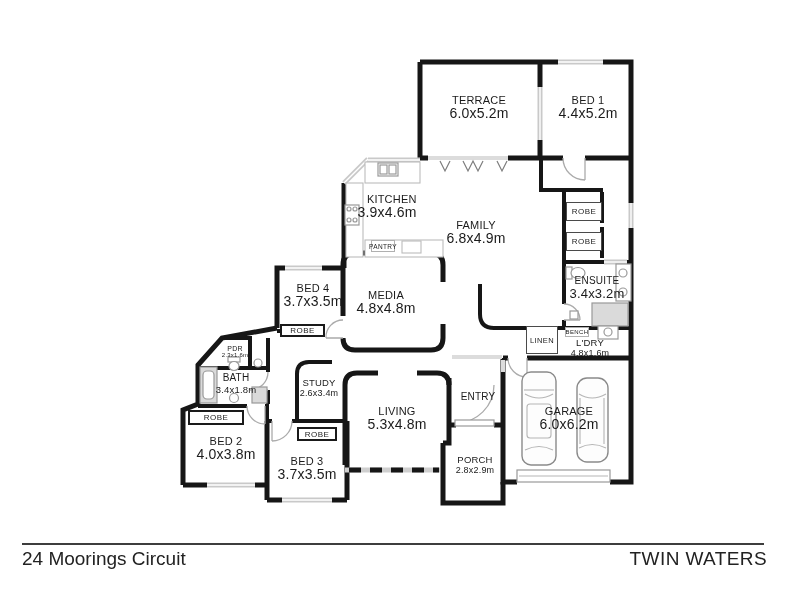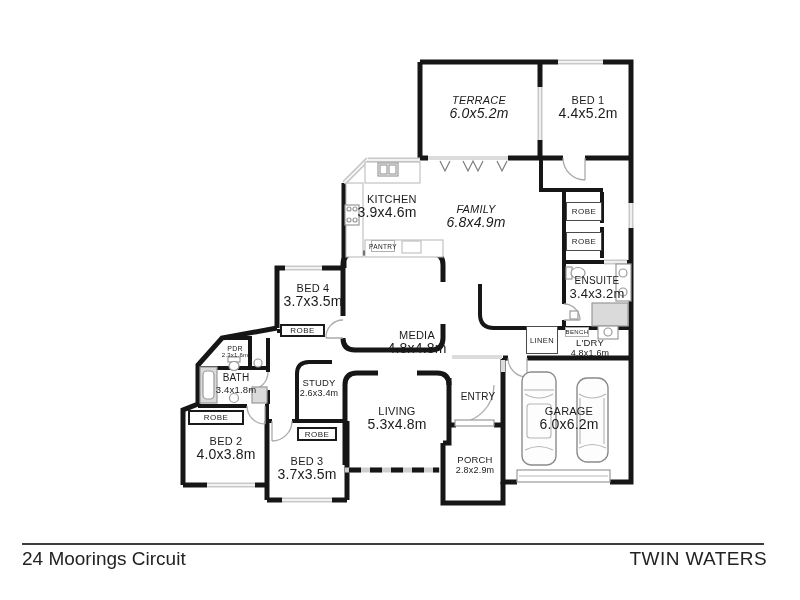--- a/index.html
+++ b/index.html
@@ -186,25 +186,25 @@
     <path class="carin" d="M525 450 Q539 443 553 450"></path>
   </g>
   <g>
     <rect class="car" x="577" y="378" width="31" height="84" rx="10"></rect>
     <path class="carin" d="M579 394 Q592 402 606 394"></path>
     <path class="carin" d="M579 448 Q592 441 606 448"></path>
     <path class="carin" d="M580 398 V444 M604 398 V444"></path>
   </g>
 </svg>
 
-<div class="rlabel" style="left:479px;top:107px;font-style:italic;"><span>TERRACE</span><span class="dims">6.0x5.2m</span></div>
+<div class="rlabel" style="left:479px;top:107px;"><span>TERRACE</span><span class="dims">6.0x5.2m</span></div>
 <div class="rlabel" style="left:588px;top:107px;"><span>BED 1</span><span class="dims">4.4x5.2m</span></div>
 <div class="rlabel" style="left:387px;top:206px;text-align:right;"><span>KITCHEN</span><span class="dims">3.9x4.6m</span></div>
-<div class="rlabel" style="left:476px;top:216px;font-style:italic;"><span>FAMILY</span><span class="dims">6.8x4.9m</span></div>
-<div class="rlabel" style="left:417px;top:302px;margin-top:40px;"><span>MEDIA</span><span class="dims">4.8x4.8m</span></div>
+<div class="rlabel" style="left:476px;top:232px;"><span>FAMILY</span><span class="dims">6.8x4.9m</span></div>
+<div class="rlabel" style="left:386px;top:302px;"><span>MEDIA</span><span class="dims">4.8x4.8m</span></div>
 <div class="rlabel" style="left:313px;top:295px;"><span>BED 4</span><span class="dims">3.7x3.5m</span></div>
 <div class="rlabel" style="left:597px;top:287px;font-size:10px;"><span>ENSUITE</span><span class="dims" style="font-size:13px">3.4x3.2m</span></div>
 <div class="rlabel" style="left:590px;top:348px;font-size:9.5px;line-height:11px;"><span>L'DRY</span><span class="dims" style="font-size:9px">4.8x1.6m</span></div>
 <div class="rlabel tiny" style="left:235px;top:352px;"><span>PDR</span><span class="dims">2.3x1.6m</span></div>
 <div class="rlabel" style="left:236px;top:384px;font-size:10px;line-height:12px;"><span>BATH</span><span class="dims" style="font-size:9.5px">3.4x1.8m</span></div>
 <div class="rlabel" style="left:319px;top:388px;font-size:9.5px;line-height:11px;"><span>STUDY</span><span class="dims" style="font-size:9px">2.6x3.4m</span></div>
 <div class="rlabel" style="left:397px;top:418px;"><span>LIVING</span><span class="dims">5.3x4.8m</span></div>
 <div class="rlabel" style="left:478px;top:376px;font-size:10px;margin-top:20px;"><span>ENTRY</span></div>
 <div class="rlabel" style="left:226px;top:448px;"><span>BED 2</span><span class="dims">4.0x3.8m</span></div>
 <div class="rlabel" style="left:307px;top:468px;"><span>BED 3</span><span class="dims">3.7x3.5m</span></div>

